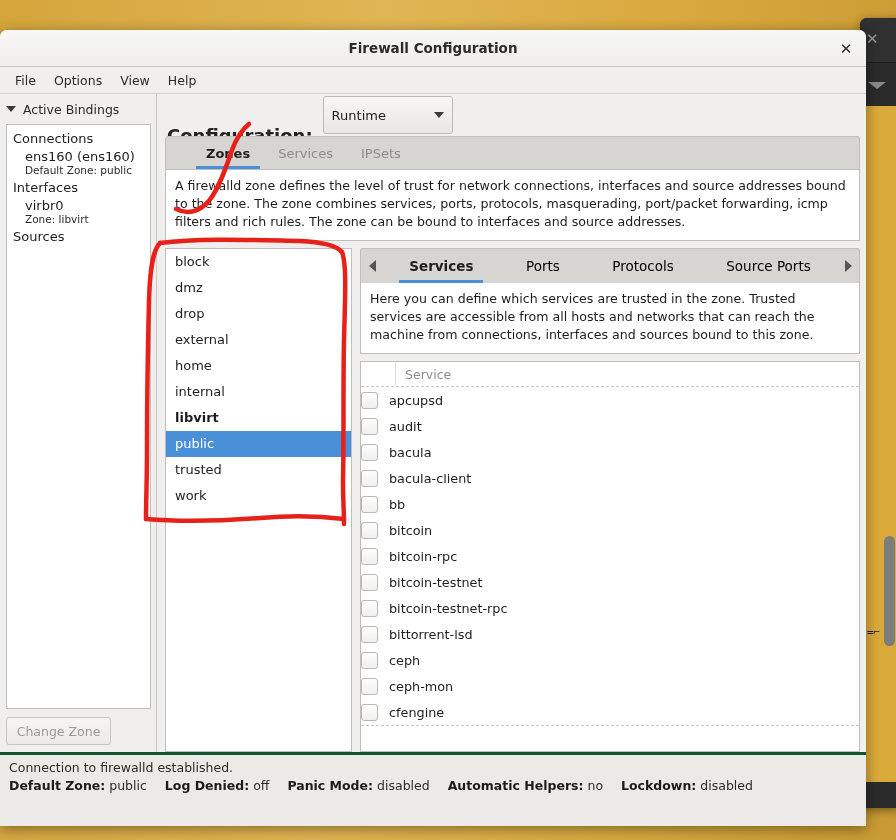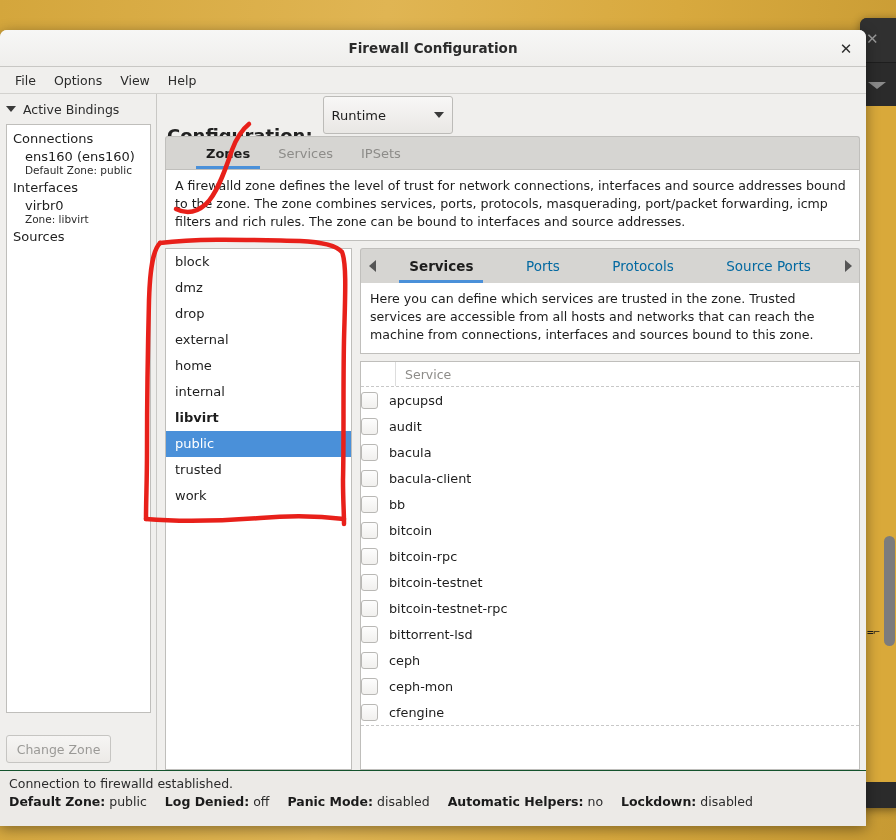--- a/index.html
+++ b/index.html
@@ -117,21 +117,21 @@
     overflow: hidden;
     padding-top: 3px;
   }
   .bind-group {
     font-size: 13px; color: #1d1d1d;
     padding: 3px 0 2px 6px;
   }
   .bind-entry { padding: 1px 0 1px 18px; }
   .bind-entry-name { font-size: 13px; color: #1d1d1d; }
   .bind-entry-sub { font-size: 10.5px; color: #2b2b2b; }
-  .change-zone-wrap { padding: 22px 6px 7px 6px; }
+  .change-zone-wrap { padding: 8px 6px 7px 6px; }
   .change-zone-btn {
     width: 103px; height: 26px;
     background: linear-gradient(#f6f5f4,#eceae7);
     border: 1px solid #c6c5c2; border-radius: 3px;
     color: #9a9996; font-size: 12.5px;
     display: flex; align-items: center; justify-content: center;
   }
 
   .main-pane {
     flex: 1 1 auto; min-width: 0;
@@ -222,21 +222,21 @@
     border-right: 7px solid #555;
   }
   .arrow-r {
     width: 0; height: 0;
     border-top: 6px solid transparent; border-bottom: 6px solid transparent;
     border-left: 7px solid #555;
   }
   .inner-tabs { flex: 1 1 auto; display: flex; align-items: stretch; justify-content: space-around; }
   .inner-tab {
     display: flex; align-items: center; padding: 0 10px;
-    font-size: 13.5px; color: #0369a1; position: relative; cursor: pointer;
+    font-size: 13.5px; color: #000000; position: relative; cursor: pointer;
     white-space: nowrap;
   }
   .inner-tab.active { color: #1d1d1d; font-weight: bold; }
   .inner-tab.active::after {
     content: ""; position: absolute; left: 0; right: 0; bottom: 0;
     height: 3px; background: #4a90d9;
   }
   .inner-desc {
     background: #fff; border: 1px solid #c0bfbc; border-top: none;
     padding: 7px 9px 9px 9px;
@@ -269,22 +269,22 @@
     background: linear-gradient(#fdfdfd,#f1f0ee);
     border: 1px solid #b9b8b5; border-radius: 3px;
   }
   .svc-name { font-size: 12.8px; color: #1d1d1d; }
   .svc-bottom-dash { height: 3px; border-top: 1px dashed #c8c8c8; }
 
   
   .statusbar {
     flex: 0 0 50px; height: 50px;
     background: #eceae7;
-    border-top: 1px solid #14532d;
-    padding: 5px 9px 0 9px;
+    border-top: 3px solid #14532d;
+    padding: 5px 9px 16px 9px;
   }
   .status-line1 { font-size: 12.5px; color: #2b2b2b; }
   .status-line2 { margin-top: 3px; font-size: 12.5px; color: #2b2b2b; }
   .status-line2 b { font-weight: bold; color: #1b1b1b; }
   .status-sep { display: inline-block; width: 10px; }
 
   
   .annot { position: absolute; left: 0; top: 0; width: 896px; height: 840px; pointer-events: none; }
 
   

